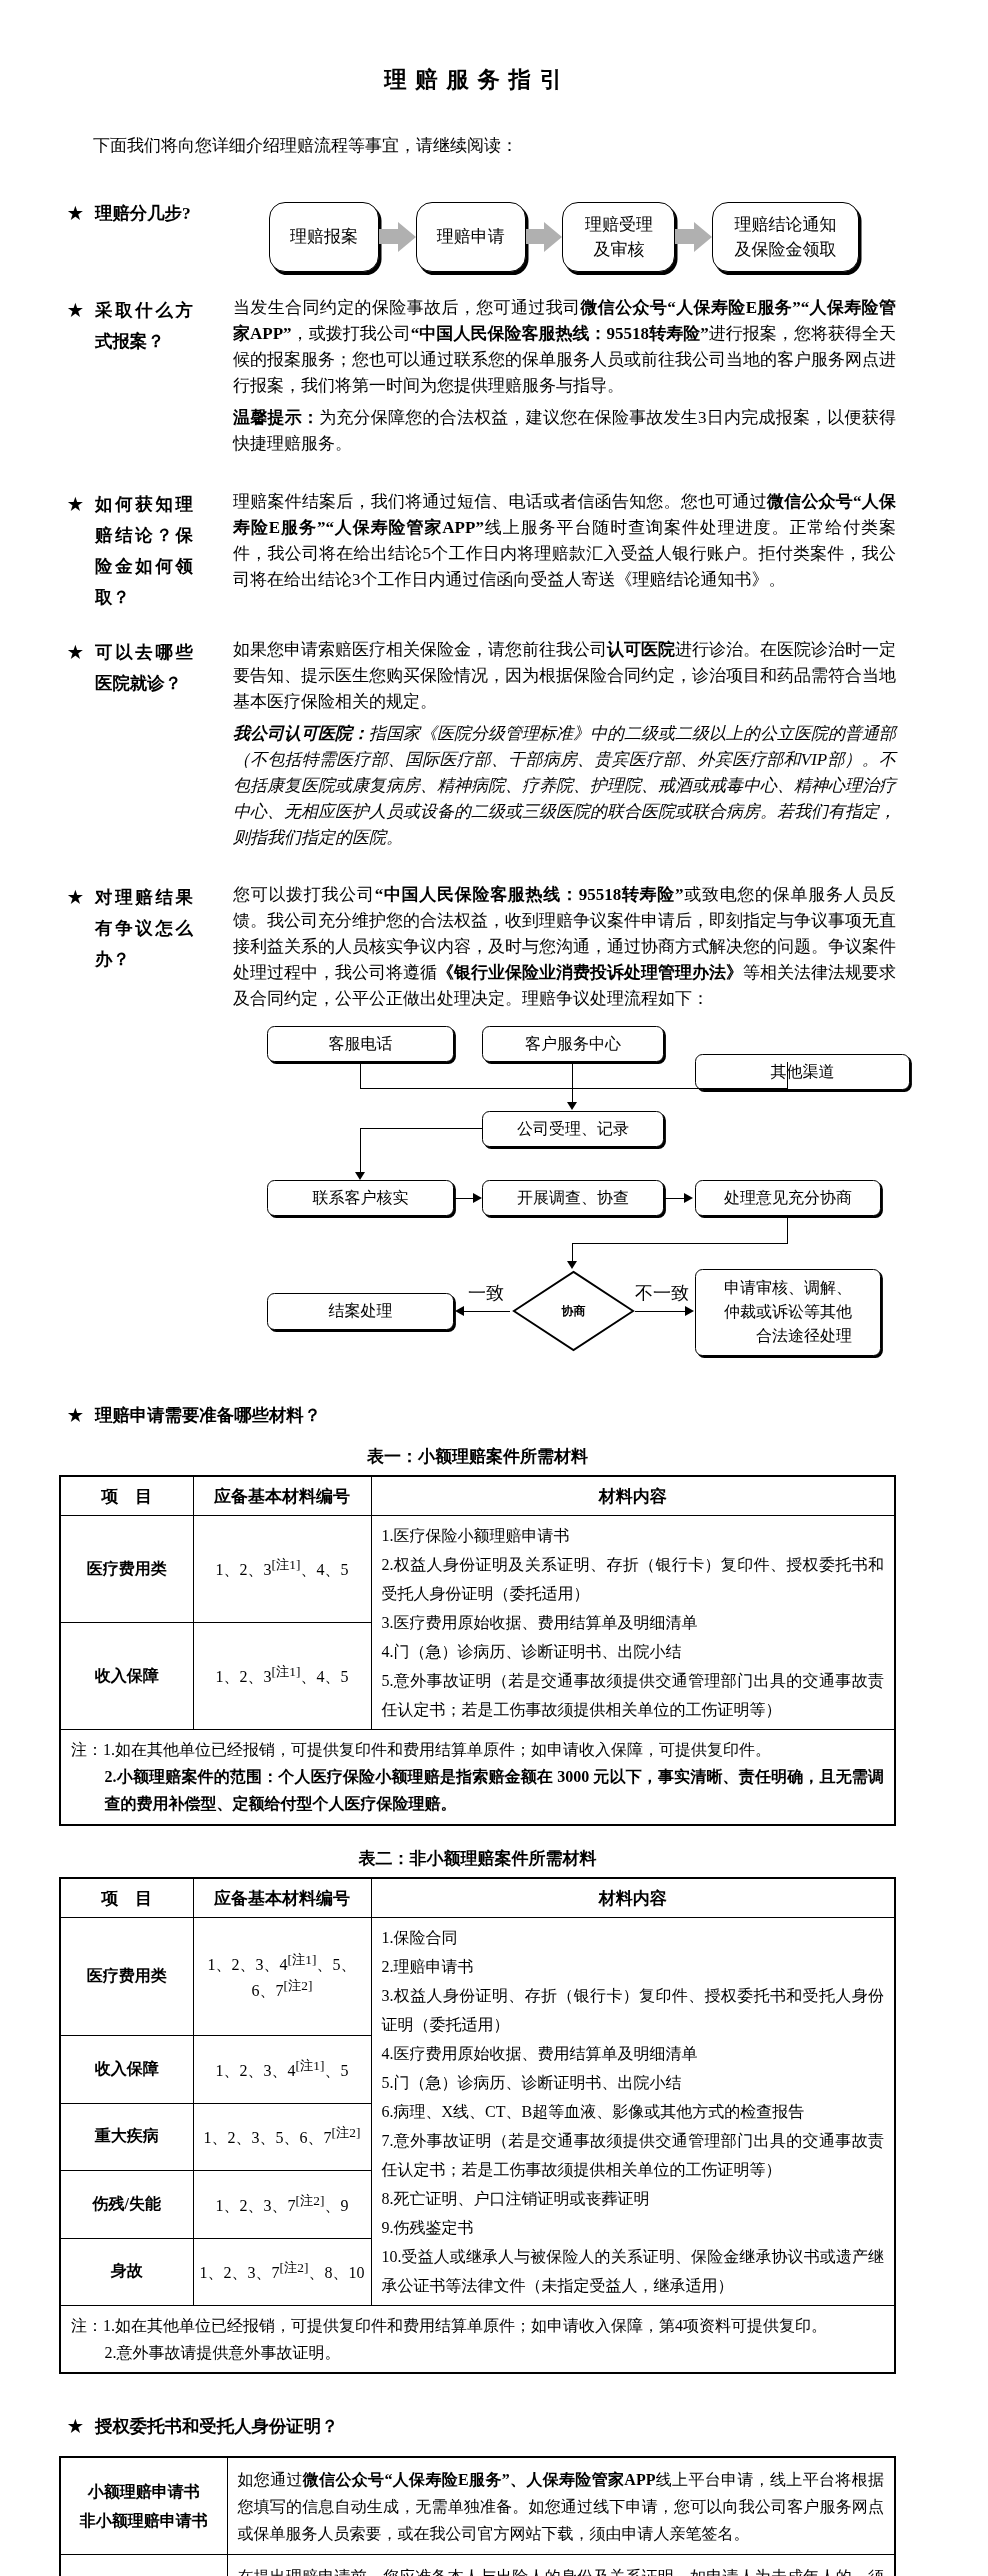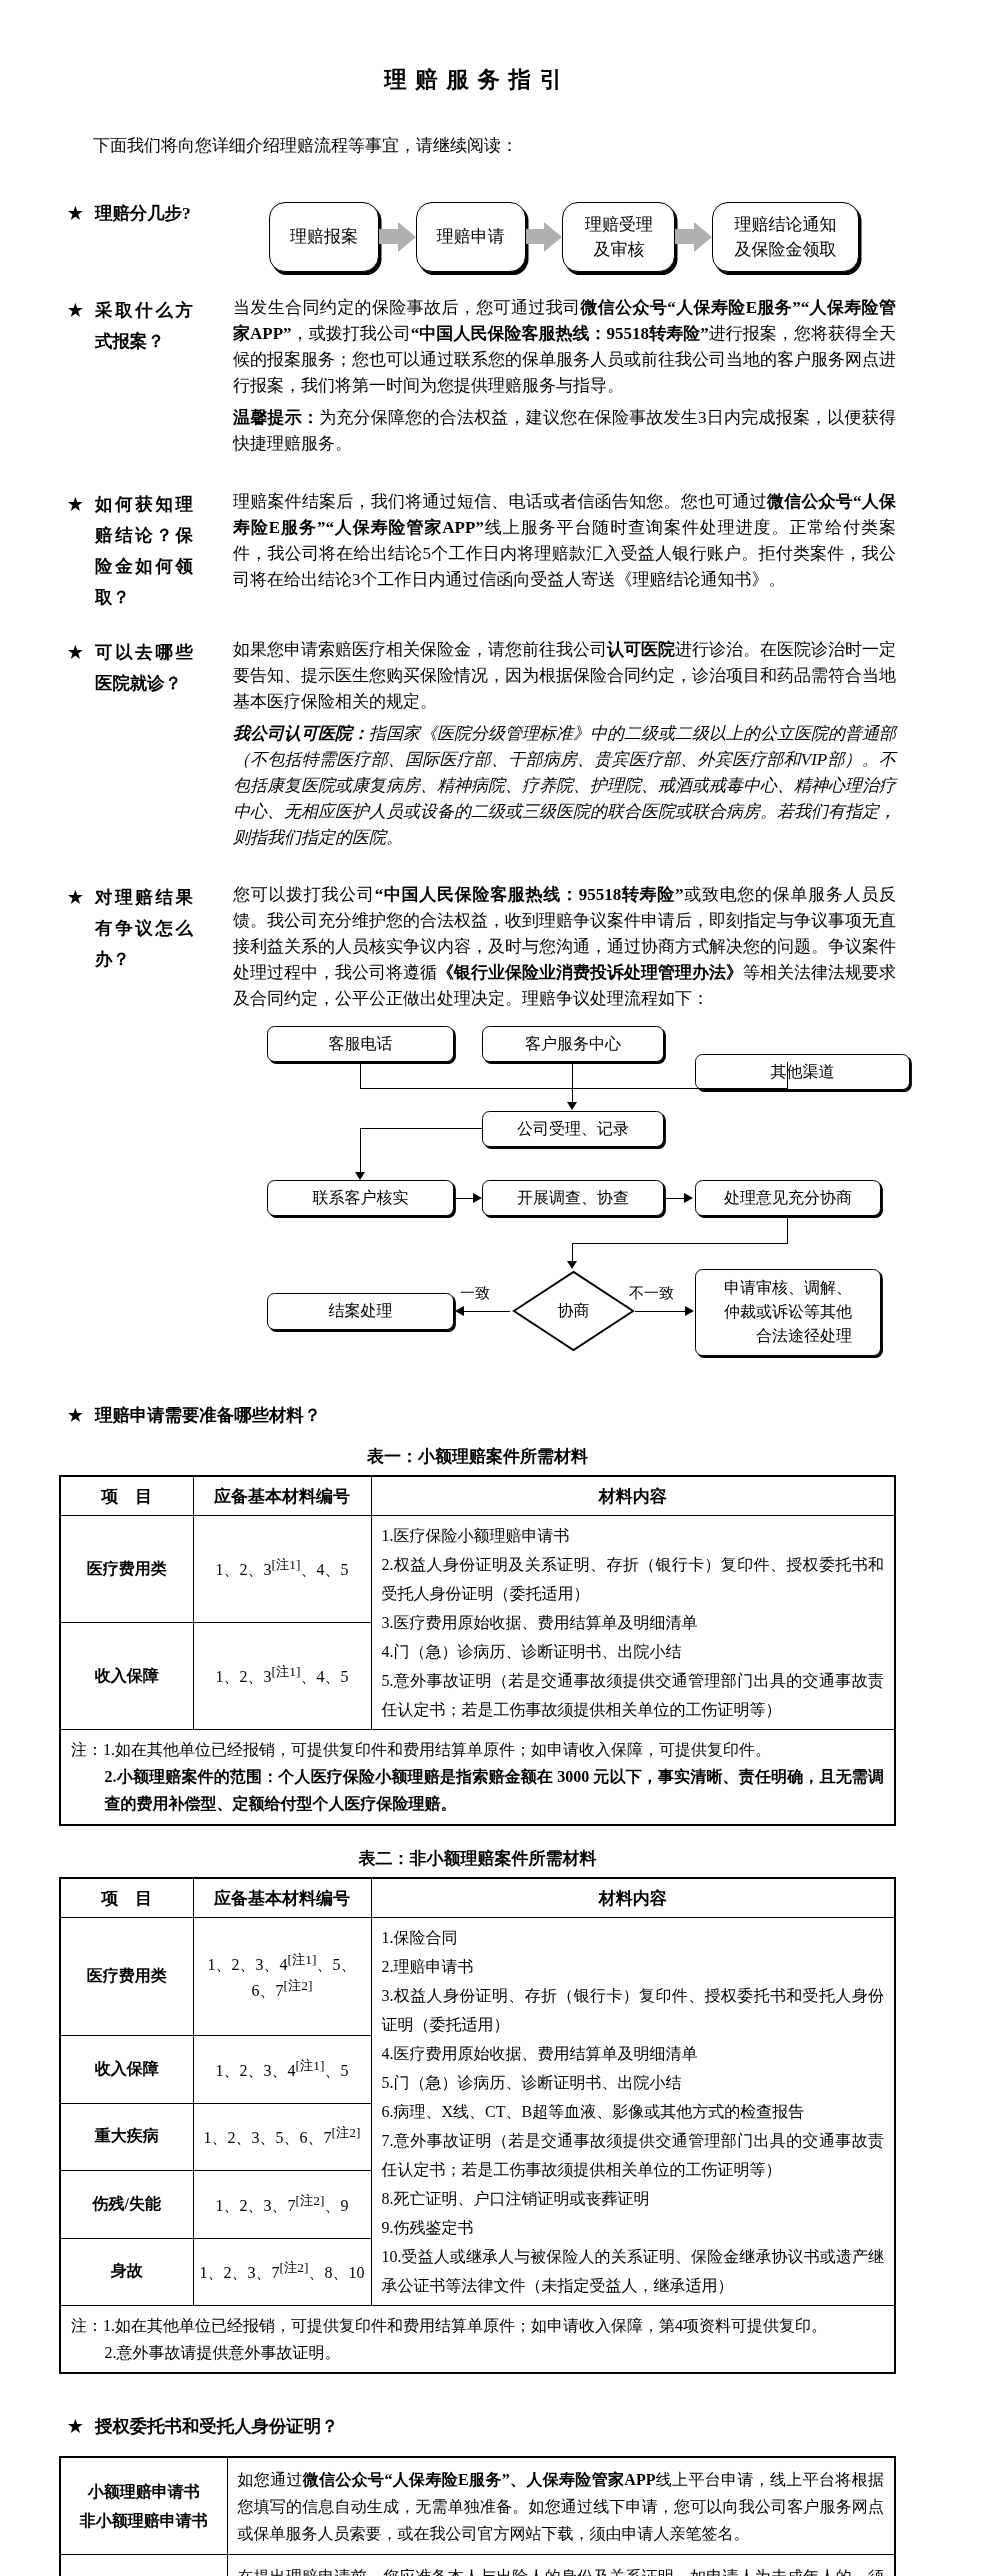--- a/index.html
+++ b/index.html
@@ -32,22 +32,22 @@
   .dflow{position:relative;height:341px;margin-top:13.7px;}
   .node{position:absolute;box-sizing:border-box;border:1.9px solid #000;border-radius:7.5px;background:#fff;
         box-shadow:1.9px 1.9px 0 #000;display:flex;align-items:center;justify-content:center;
         text-align:center;font-size:16px;line-height:24px;}
   .vline,.hline{position:absolute;background:#000;}
   .vline{width:1.2px;}
   .hline{height:1.2px;}
   .ahead-down{position:absolute;width:0;height:0;border-left:5.6px solid transparent;border-right:5.6px solid transparent;border-top:8.7px solid #000;}
   .ahead-right{position:absolute;width:0;height:0;border-top:5.6px solid transparent;border-bottom:5.6px solid transparent;border-left:9.3px solid #000;}
   .ahead-left{position:absolute;width:0;height:0;border-top:5.6px solid transparent;border-bottom:5.6px solid transparent;border-right:9.3px solid #000;}
-  .dmz{position:absolute;display:flex;align-items:center;justify-content:center;font-size:16px;}
-  .flabel{position:absolute;font-size:15px;text-align:left;}
+  .dmz{position:absolute;display:flex;align-items:center;justify-content:center;font-size:12px;font-weight:bold;}
+  .flabel{position:absolute;font-size:18px;text-align:center;}
 
   
   .sech{display:flex;font-weight:bold;font-size:17.4px;line-height:27px;}
   .tcap{text-align:center;font-weight:bold;font-size:17px;}
 
   
   table{width:100%;border-collapse:collapse;border:2.5px solid #000;table-layout:fixed;}
   th,td{border:1.2px solid #000;font-size:16px;vertical-align:middle;box-sizing:border-box;}
   th{font-weight:bold;text-align:center;padding:7.5px 3.7px;font-size:17px;}
   .c-item{width:133px;text-align:center;font-weight:bold;padding:3.7px;}

